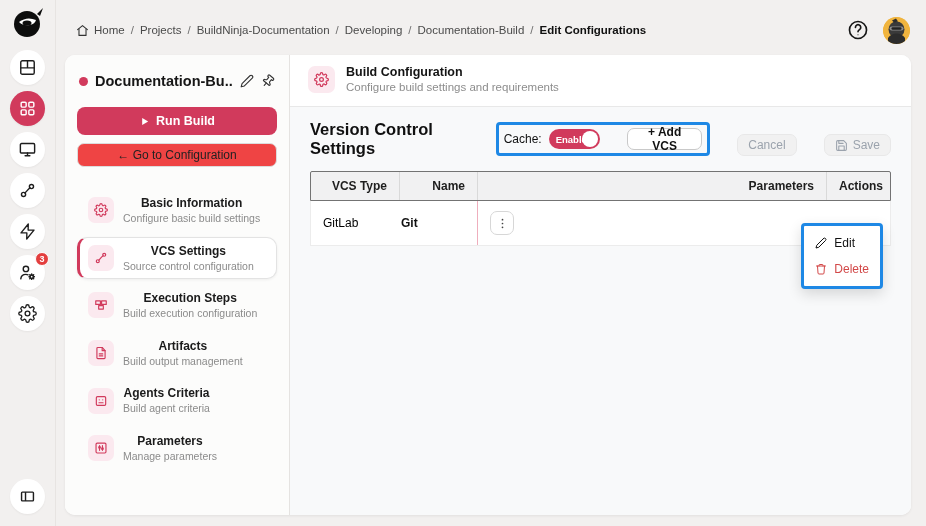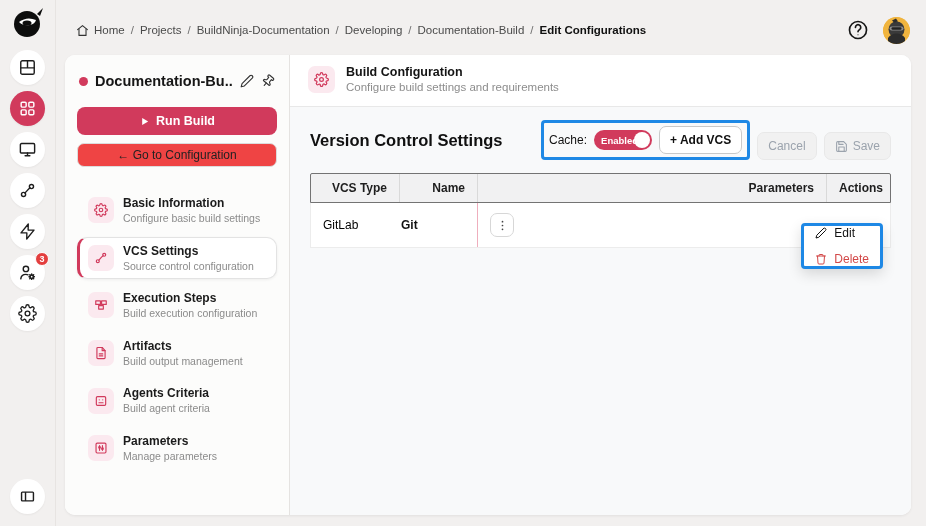--- a/index.html
+++ b/index.html
@@ -39,21 +39,21 @@
   
   .panel{width:225px;flex:none;background:#fcfcfb;border-right:1px solid #e5e3e1;padding:16px 12px 0;}
   .panel-title-row{display:flex;align-items:center;gap:7px;padding:2px 2px;}
   .dot{width:9px;height:9px;border-radius:50%;background:var(--accent);flex:none;}
   .panel-title{font-weight:bold;font-size:14.5px;color:#161616;flex:1;white-space:nowrap;overflow:hidden;}
   .mini-icon-btn{background:none;border:none;color:#333;display:flex;cursor:pointer;padding:0;}
   .mini-icon-btn svg{width:14px;height:14px;}
   .run-btn{margin-top:16px;width:100%;height:28px;background:var(--accent);color:#fff;border:none;border-radius:8px;font-weight:bold;font-size:12.5px;display:flex;align-items:center;justify-content:center;gap:6px;cursor:pointer;font-family:inherit;}
   .run-btn svg{width:11px;height:11px;}
   .goto-btn{margin-top:8px;width:100%;height:24px;background:#ef4444;border:1px solid #dcdcdc;border-radius:7px;font-size:12px;color:#222;display:flex;align-items:center;justify-content:center;cursor:pointer;font-family:inherit;}
-  .nav{margin-top:22px;display:flex;flex-direction:column;gap:5px;}
+  .nav{margin-top:22px;display:flex;flex-direction:column;gap:5px;text-align:center;}
   .nav-item{display:flex;gap:9px;align-items:center;padding:6px 8px;border-radius:10px;border:1px solid transparent;border-left:3px solid transparent;cursor:pointer;}
   .nav-item.active{background:#fff;border:1px solid #e3e3e3;border-left:3px solid var(--accent);box-shadow:0 1px 3px rgba(0,0,0,.06);}
   .nav-icon{width:26px;height:26px;border-radius:7px;background:var(--accent-tint);color:var(--accent);display:flex;align-items:center;justify-content:center;flex:none;}
   .nav-icon svg{width:14px;height:14px;}
   .nav-label{font-size:12px;font-weight:bold;color:#1b1b1b;line-height:1.25;}
   .nav-desc{font-size:10.5px;color:#8b8b8b;margin-top:1px;line-height:1.2;}
 
   
   .main{flex:1;display:flex;flex-direction:column;background:#f8f9fa;min-width:0;}
   .main-header{background:#fff;border-bottom:1px solid #e8e8e8;padding:10px 18px 13px;display:flex;gap:11px;align-items:flex-end;}
@@ -64,21 +64,21 @@
   .main-body{position:relative;flex:1;padding:13px 20px;}
 
   .section-row{display:flex;align-items:center;justify-content:space-between;}
   .section-title{font-size:16.5px;font-weight:bold;color:#101010;}
   .controls{display:flex;gap:7px;align-items:flex-end;}
   .blue-box{display:flex;align-items:center;gap:7px;border:3px solid var(--highlight);border-radius:4px;padding:3px 5px;}
   .cache-label{font-size:12px;color:#111;}
   .toggle{width:58px;height:20px;border-radius:10px;background:var(--accent);position:relative;display:flex;align-items:center;padding-left:7px;cursor:pointer;border:none;}
   .toggle-label{color:#fff;font-size:9.5px;font-weight:bold;}
   .knob{position:absolute;right:2px;top:2px;width:16px;height:16px;border-radius:50%;background:#fff;}
-  .btn{height:28px;padding:0 10px;border-radius:7px;font-size:12px;display:flex;align-items:center;gap:5px;cursor:pointer;font-family:inherit;}
+  .btn{height:22px;padding:0 10px;border-radius:7px;font-size:12px;display:flex;align-items:center;gap:5px;cursor:pointer;font-family:inherit;margin-left:20px;}
   .btn svg{width:13px;height:13px;}
   .btn-outline{background:#fff;border:1px solid #c9c9c9;color:#111;font-weight:600;}
   .btn-disabled{background:#f1f1f1;border:1px solid #e8e8e8;color:#9ba3ad;cursor:default;}
 
   
   .table{margin-top:13px;font-size:12px;}
   .thead{display:flex;background:#f1f1f2;border:1px solid #737373;border-radius:2px 2px 0 0;text-align:right;}
   .th{padding:7px 12px;font-weight:bold;color:#1e1e1e;}
   .th + .th{border-left:1px solid #d9d9d9;}
   .col-type{width:88px;flex:none;}
@@ -88,21 +88,21 @@
   .trow{display:flex;background:#fff;border:1px solid #ececec;border-top:none;align-items:stretch;}
   .td{padding:10px 12px;display:flex;align-items:center;}
   .td.col-actions{border-left:1px solid #efaebd;}
   .cell-strong{font-weight:bold;color:#111;}
   .params{display:block;line-height:1.5;color:#222;}
   .p-label{font-weight:bold;color:#0e0e0e;}
   .kebab{width:24px;height:24px;border:1px solid #d7d7d7;border-radius:7px;background:#fff;display:flex;align-items:center;justify-content:center;color:#444;cursor:pointer;}
   .kebab svg{width:13px;height:13px;}
 
   
-  .menu{position:absolute;top:116px;right:28px;min-width:66px;background:#fff;border:3px solid var(--highlight);border-radius:4px;box-shadow:0 5px 14px rgba(0,0,0,.14);padding:0 11px;display:flex;flex-direction:column;gap:12px;font-size:12px;z-index:5;}
+  .menu{position:absolute;top:116px;right:28px;min-width:66px;background:#fff;border:3px solid var(--highlight);border-radius:4px;box-shadow:0 5px 14px rgba(0,0,0,.14);padding:10px 11px;display:flex;flex-direction:column;gap:12px;font-size:12px;z-index:5;}
   .menu-item{display:flex;gap:7px;align-items:center;color:#111;cursor:pointer;}
   .menu-item svg{width:12px;height:12px;}
   .menu-item.delete{color:var(--delete);}
 </style>
 </head>
 <body>
 
 <div class="screen">
 
   <aside class="rail">

